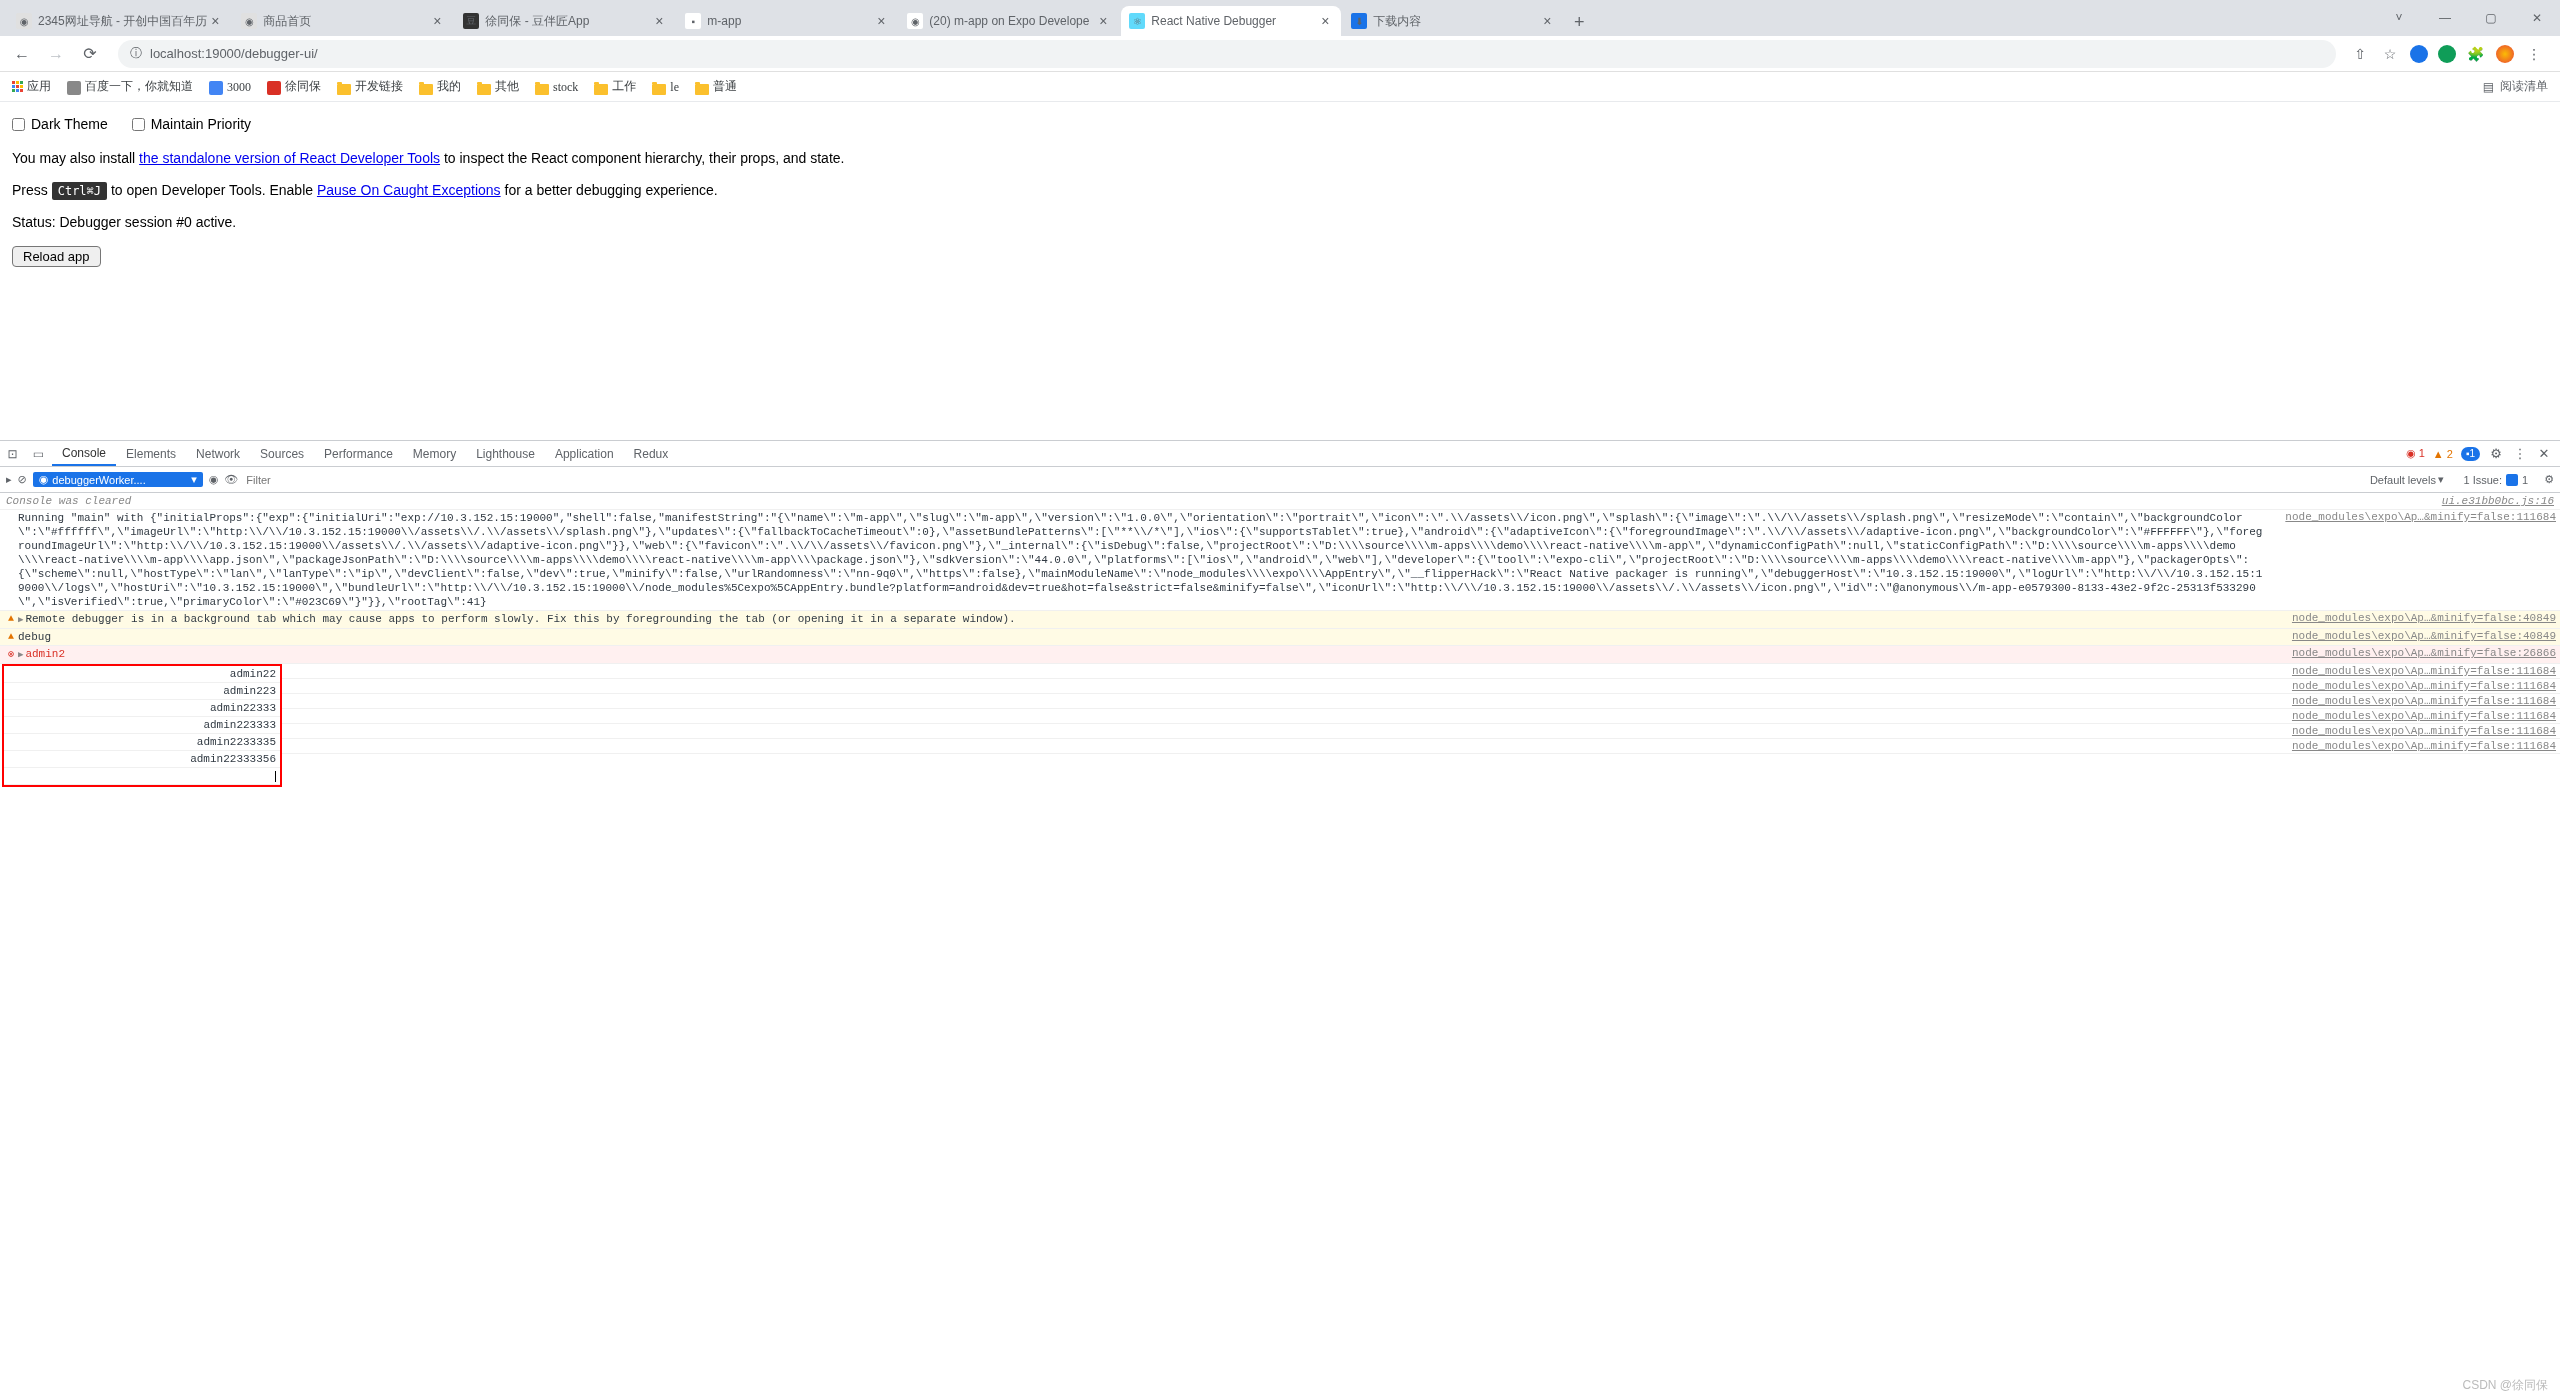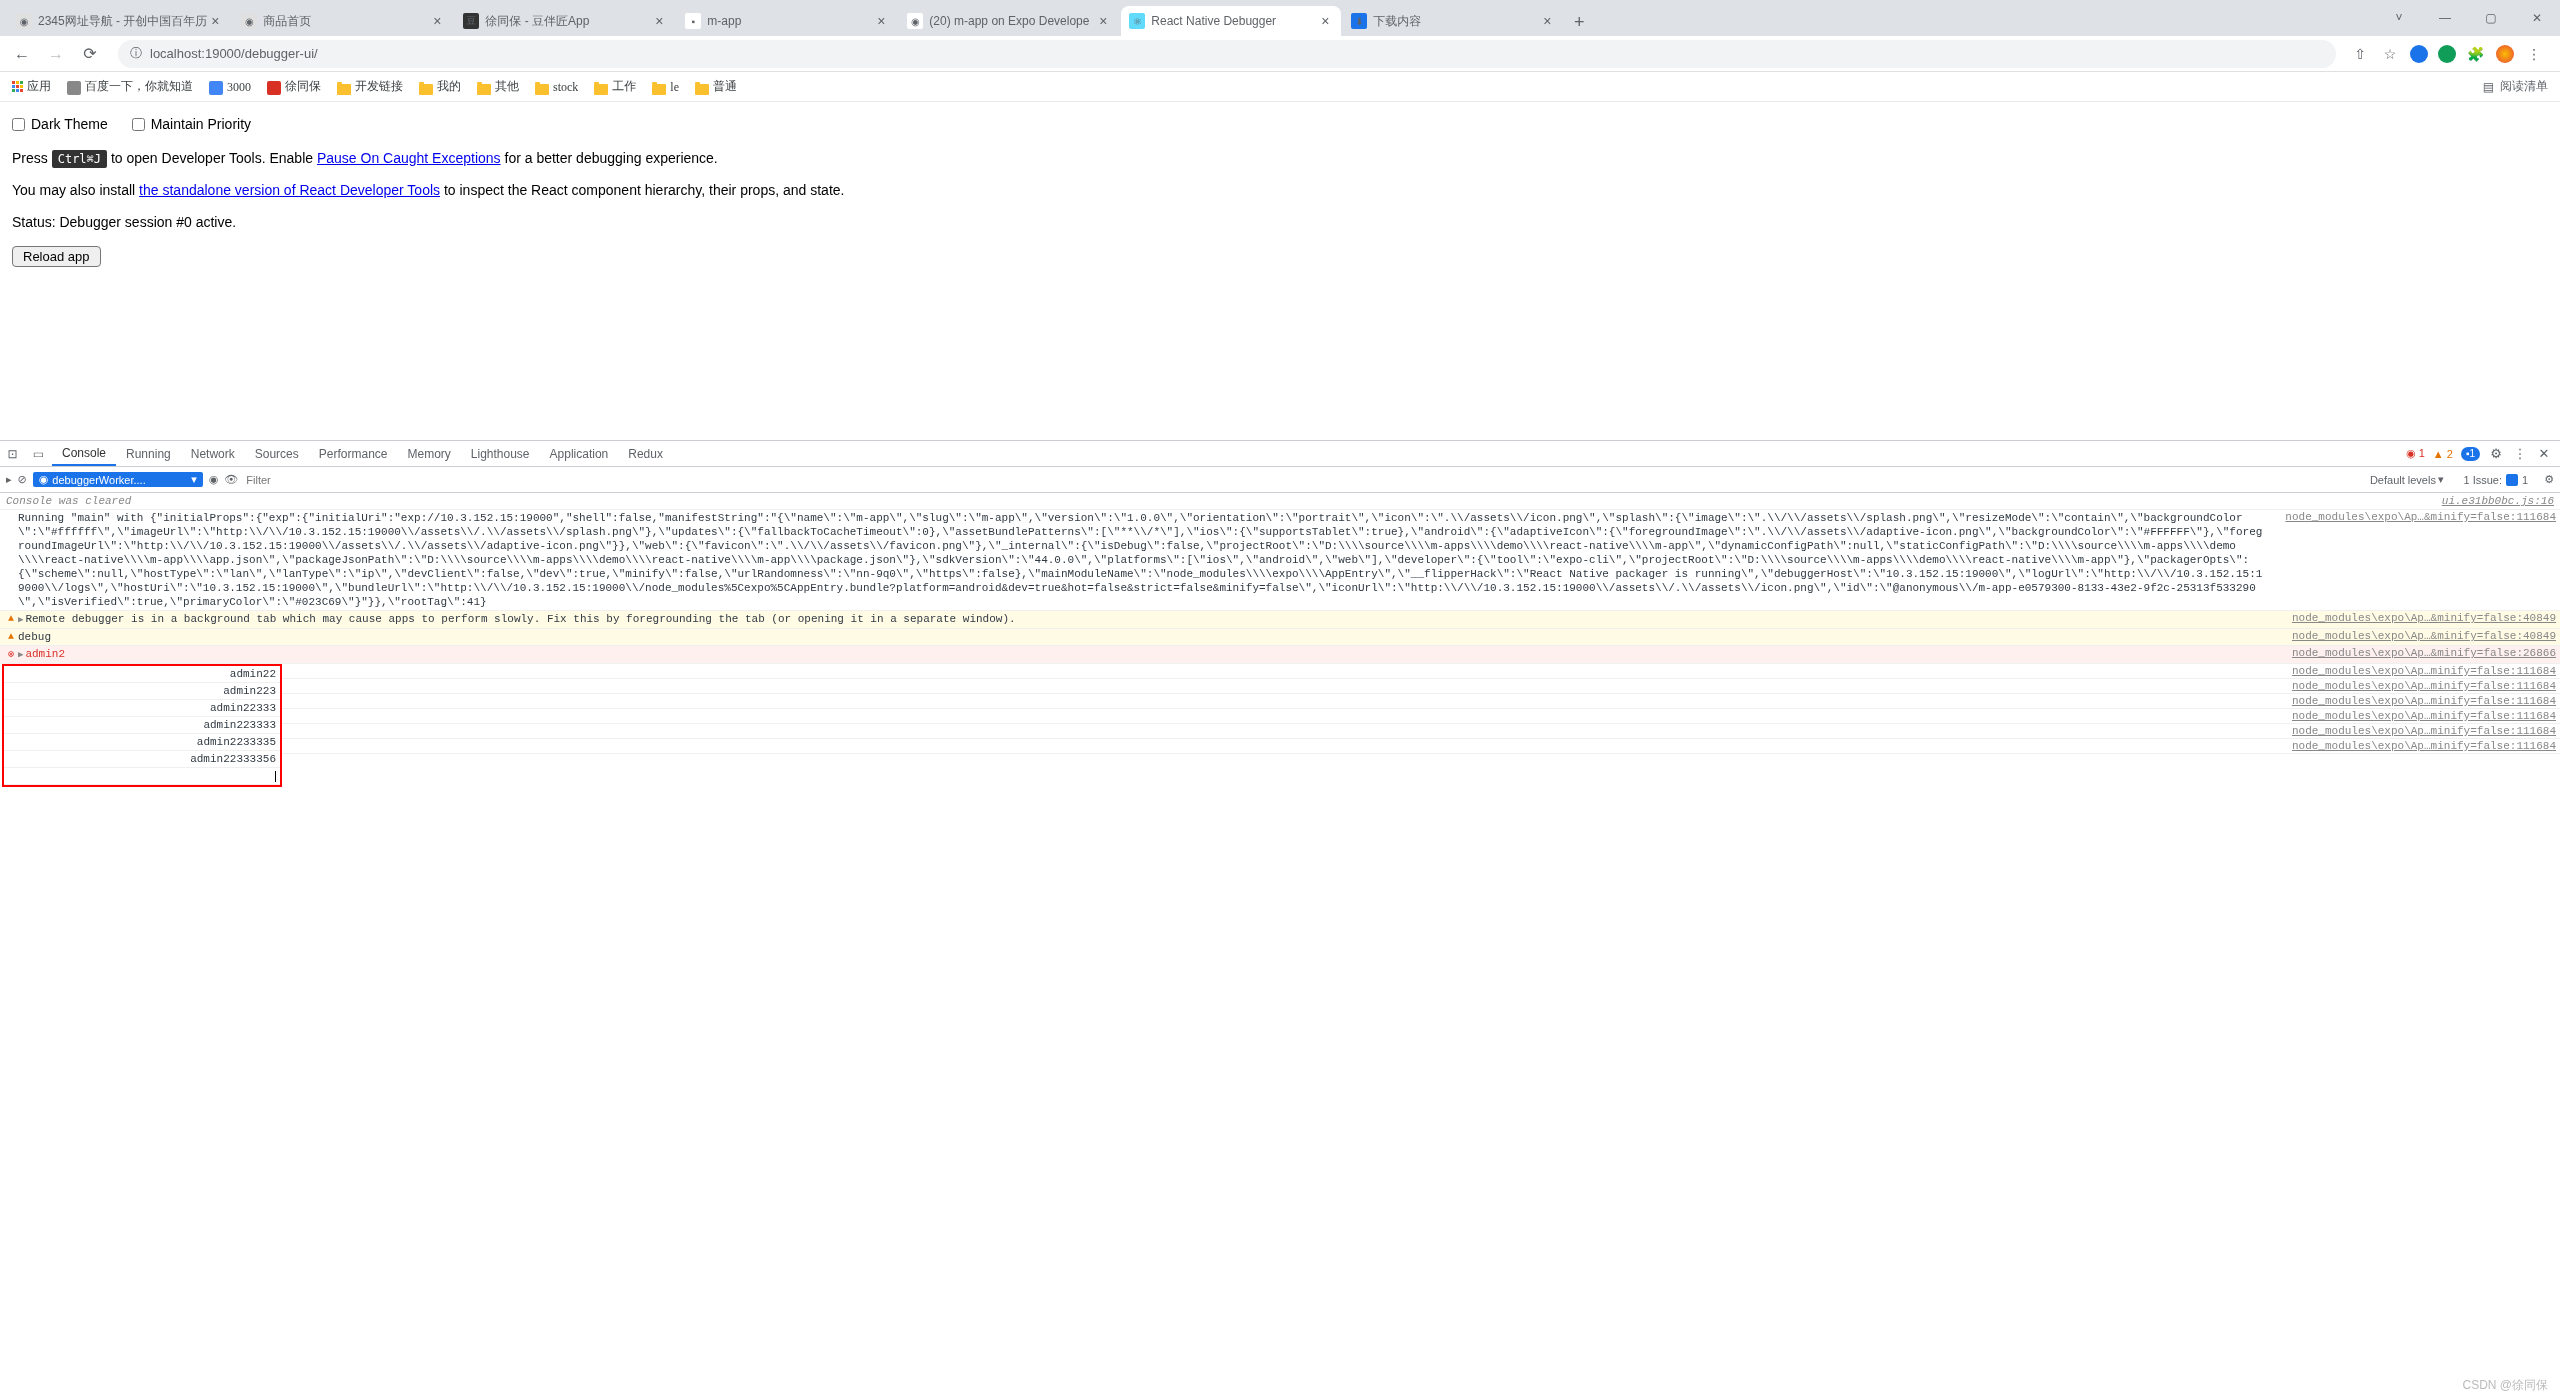--- a/index.html
+++ b/index.html
@@ -222,36 +222,36 @@
 <div class="page">
   <label>
       <input type="checkbox" style="">
       <span>Dark Theme</span>
     </label>
   <label>
       <input type="checkbox" style="">
       <span>Maintain Priority</span>
     </label>
   <p>
-    <span>Press </span><span class="kbd">Ctrl⌘J</span><span> to open Developer Tools. Enable </span><a href="#">Pause On Caught Exceptions</a><span> for a better debugging experience.</span>
+    <span>You may also install </span><a href="#">the standalone version of React Developer Tools</a><span> to inspect the React component hierarchy, their props, and state.</span>
   </p>
   <p>
-    <span>You may also install </span><a href="#">the standalone version of React Developer Tools</a><span> to inspect the React component hierarchy, their props, and state.</span>
+    <span>Press </span><span class="kbd">Ctrl⌘J</span><span> to open Developer Tools. Enable </span><a href="#">Pause On Caught Exceptions</a><span> for a better debugging experience.</span>
   </p>
   <p>Status: Debugger session #0 active.</p>
   <button class="reload-btn">Reload app</button>
 </div>
 
 <div class="devtools">
   <div class="dt-tabs">
     <div class="dt-tab-icon">⊡</div>
     <div class="dt-tab-icon">▭</div>
     <div id="dt-tabs-list" style="display:flex;">
         <div class="dt-tab active">Console</div>
-        <div class="dt-tab">Running</div>
+        <div class="dt-tab">Elements</div>
         <div class="dt-tab">Network</div>
         <div class="dt-tab">Sources</div>
         <div class="dt-tab">Performance</div>
         <div class="dt-tab">Memory</div>
         <div class="dt-tab">Lighthouse</div>
         <div class="dt-tab">Application</div>
         <div class="dt-tab">Redux</div>
       </div>
     <div class="dt-right">
       <span style="color:#d93025;font-size:11px;">◉ <span>1</span></span>

